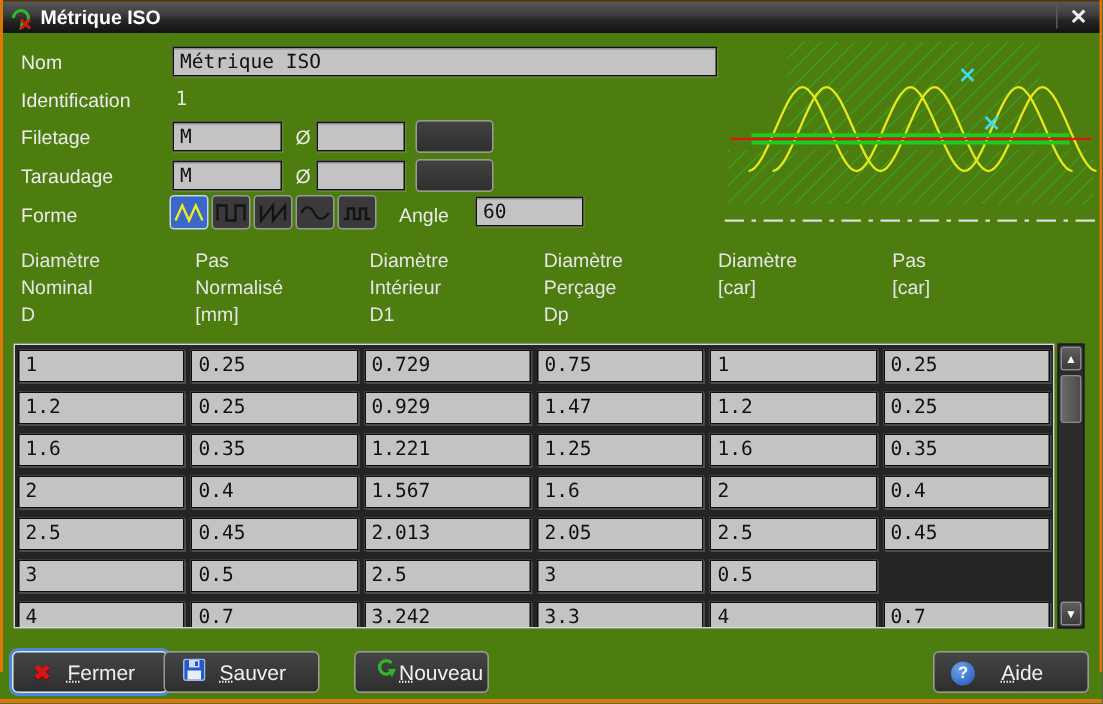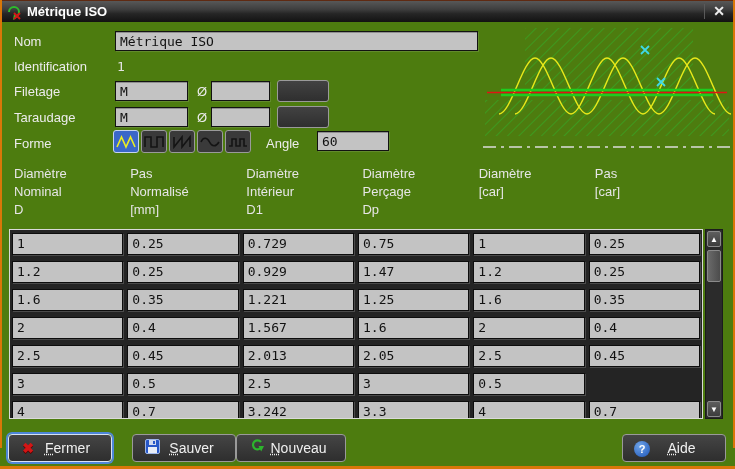--- a/index.html
+++ b/index.html
@@ -292,32 +292,32 @@
   <div class="scrollbar">
     <div class="sb-btn sb-up">▲</div>
     <div class="sb-thumb"></div>
     <div class="sb-btn sb-down">▼</div>
   </div>
 
   <button class="btn default" style="left:8px; width:104px;">
     <span class="ico x-glyph">✖</span>
     <span class="btn-label">Fermer</span>
   </button>
-  <button class="btn" style="left:132px; width:104px;">
+  <button class="btn" style="left:109px; width:104px;">
     <span class="ico">
       <svg width="15" height="15" viewBox="0 0 15 15">
         <rect x="0.5" y="0.5" width="14" height="14" rx="1.5" fill="#2757c8" stroke="#9db6e8"></rect>
         <rect x="4" y="1" width="7" height="5" fill="#cfd9ef"></rect>
         <rect x="8" y="2" width="2" height="3" fill="#2757c8"></rect>
         <rect x="3" y="8" width="9" height="6" fill="#e8edf7"></rect>
       </svg>
     </span>
     <span class="btn-label">Sauver</span>
   </button>
-  <button class="btn" style="left:236px; width:110px;">
+  <button class="btn" style="left:236px; width:90px;">
     <span class="ico">
       <svg width="15" height="15" viewBox="0 0 15 15">
         <path d="M12,3 A4.5,4.5 0 1 0 12.5,8" fill="none" stroke="#2db52d" stroke-width="2.2"></path>
         <polygon points="9.5,7 15,7 12.2,12.5" fill="#2db52d"></polygon>
       </svg>
     </span>
     <span class="btn-label">Nouveau</span>
   </button>
   <button class="btn" style="left:622px; width:104px;">
     <span class="ico"><span class="q-circle">?</span></span>

